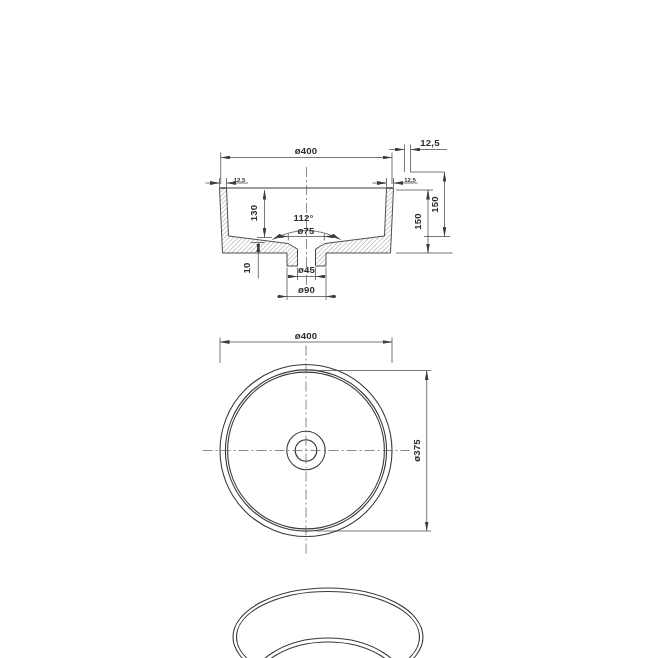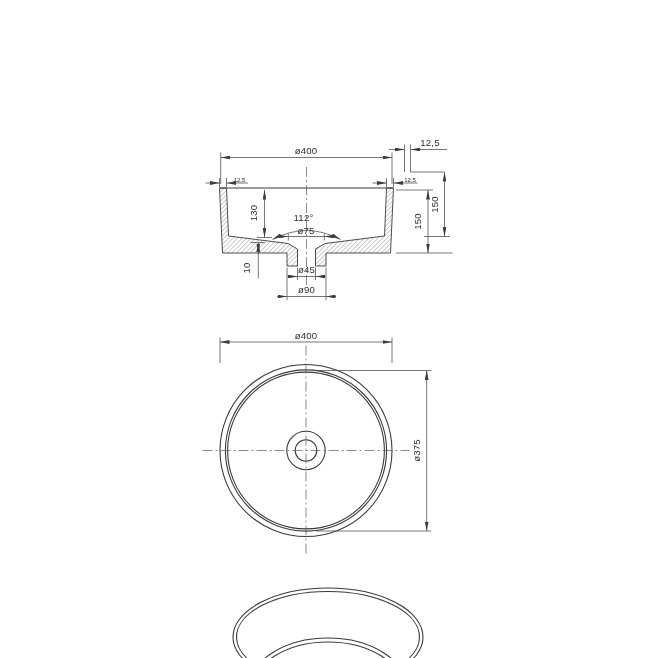--- a/index.html
+++ b/index.html
@@ -1,17 +1,17 @@
 <!DOCTYPE html>
 <html><head>
 <meta charset="utf-8">
 <style>
   html,body{margin:0;padding:0;background:#ffffff;}
   .stage{position:relative;width:656px;height:658px;background:#ffffff;overflow:hidden;
-         font-family:"Liberation Sans", sans-serif;}
+         font-family:"Liberation Sans", sans-serif;font-weight:bold;}
   svg{display:block}
   .obj{stroke:#3a3a3a;stroke-width:1.1;fill:none;}
   .objf{stroke:#3a3a3a;stroke-width:0.9;}
   .dim{stroke:#4a4a4a;stroke-width:0.75;fill:none;}
   .cl{stroke:#5a5a5a;stroke-width:0.7;fill:none;stroke-dasharray:10 3 2 3;}
   text{fill:#2d2d2d;font-family:"Liberation Sans", sans-serif;font-size:9.6px;letter-spacing:0.2px;}
   text.sm{font-size:6px;letter-spacing:0;}
   .mid{text-anchor:middle;}
 </style>
 </head>

